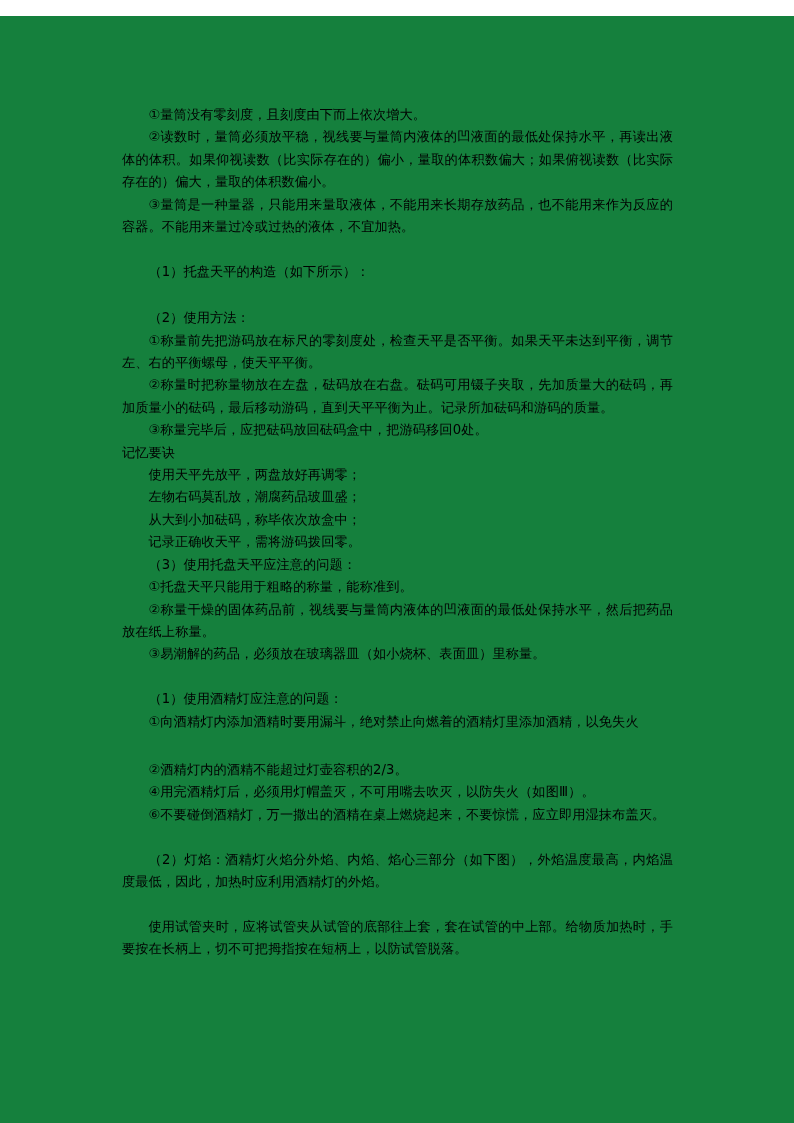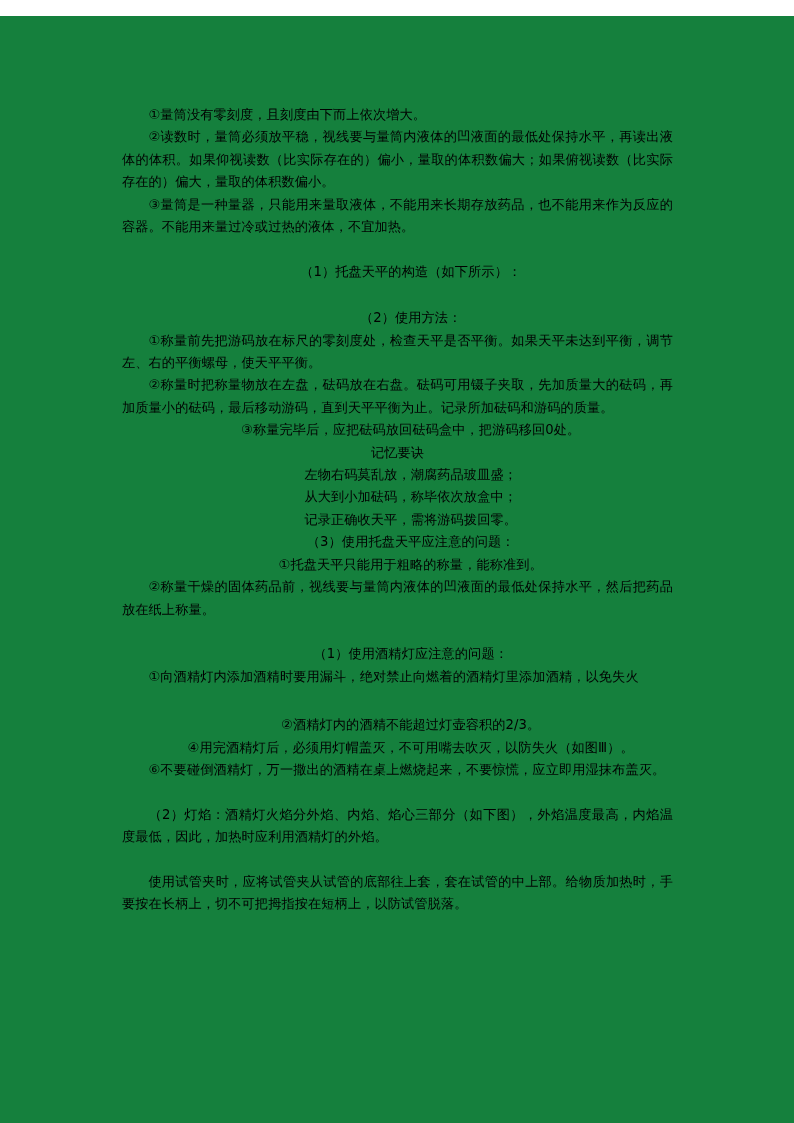--- a/index.html
+++ b/index.html
@@ -33,21 +33,21 @@
     letter-spacing: 0.1px;
     word-break: break-all;
   }
   p.indent {
     text-indent: 2em;
   }
   p.bold {
     font-weight: normal;
   }
   p.nojust {
-    text-align: center;
+    text-align: left;
   }
   .gap-sm { height: 22.4px; }
   .gap-fig { height: 24px; }
   .gap-fig2 { height: 26px; }
 </style>
 </head>
 <body>
 
 <div class="page">
   <div class="content">
@@ -61,27 +61,29 @@
     <p class="line indent nojust">（1）托盘天平的构造（如下所示）：</p>
 
     <div class="gap-fig"></div>
 
     <p class="line indent nojust">（2）使用方法：</p>
     <p class="line indent">①称量前先把游码放在标尺的零刻度处，检查天平是否平衡。如果天平未达到平衡，调节左、右的平衡螺母，使天平平衡。</p>
     <p class="line indent">②称量时把称量物放在左盘，砝码放在右盘。砝码可用镊子夹取，先加质量大的砝码，再加质量小的砝码，最后移动游码，直到天平平衡为止。记录所加砝码和游码的质量。</p>
     <p class="line indent nojust">③称量完毕后，应把砝码放回砝码盒中，把游码移回0处。</p>
 
     <p class="line bold nojust">记忆要诀</p>
+    <p class="line indent nojust">使用天平先放平，两盘放好再调零；</p>
     <p class="line indent nojust">左物右码莫乱放，潮腐药品玻皿盛；</p>
     <p class="line indent nojust">从大到小加砝码，称毕依次放盒中；</p>
     <p class="line indent nojust">记录正确收天平，需将游码拨回零。</p>
 
     <p class="line indent nojust">（3）使用托盘天平应注意的问题：</p>
     <p class="line indent nojust">①托盘天平只能用于粗略的称量，能称准到。</p>
     <p class="line indent">②称量干燥的固体药品前，视线要与量筒内液体的凹液面的最低处保持水平，然后把药品放在纸上称量。</p>
+    <p class="line indent nojust">③易潮解的药品，必须放在玻璃器皿（如小烧杯、表面皿）里称量。</p>
 
     <div class="gap-sm"></div>
 
     <p class="line indent nojust">（1）使用酒精灯应注意的问题：</p>
     <p class="line indent">①向酒精灯内添加酒精时要用漏斗，绝对禁止向燃着的酒精灯里添加酒精，以免失火</p>
 
     <div class="gap-fig2"></div>
 
     <p class="line indent nojust">②酒精灯内的酒精不能超过灯壶容积的2/3。</p>
     <p class="line indent nojust">④用完酒精灯后，必须用灯帽盖灭，不可用嘴去吹灭，以防失火（如图Ⅲ）。</p>

